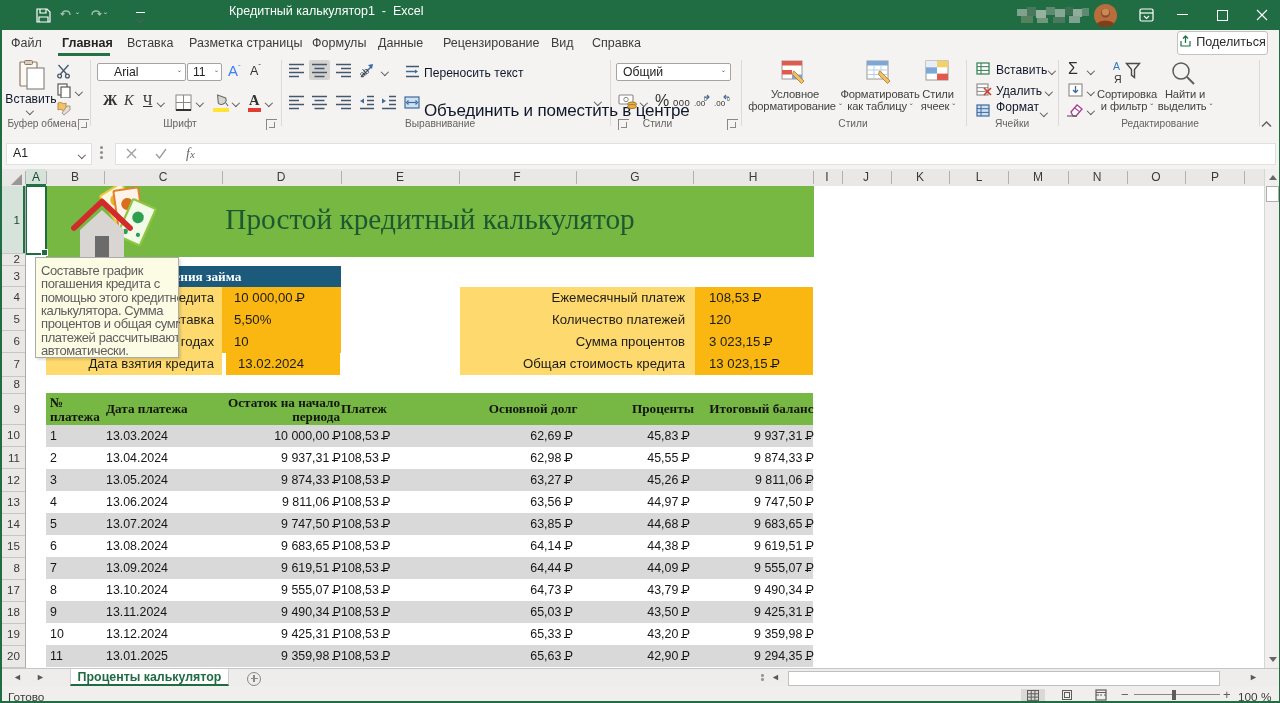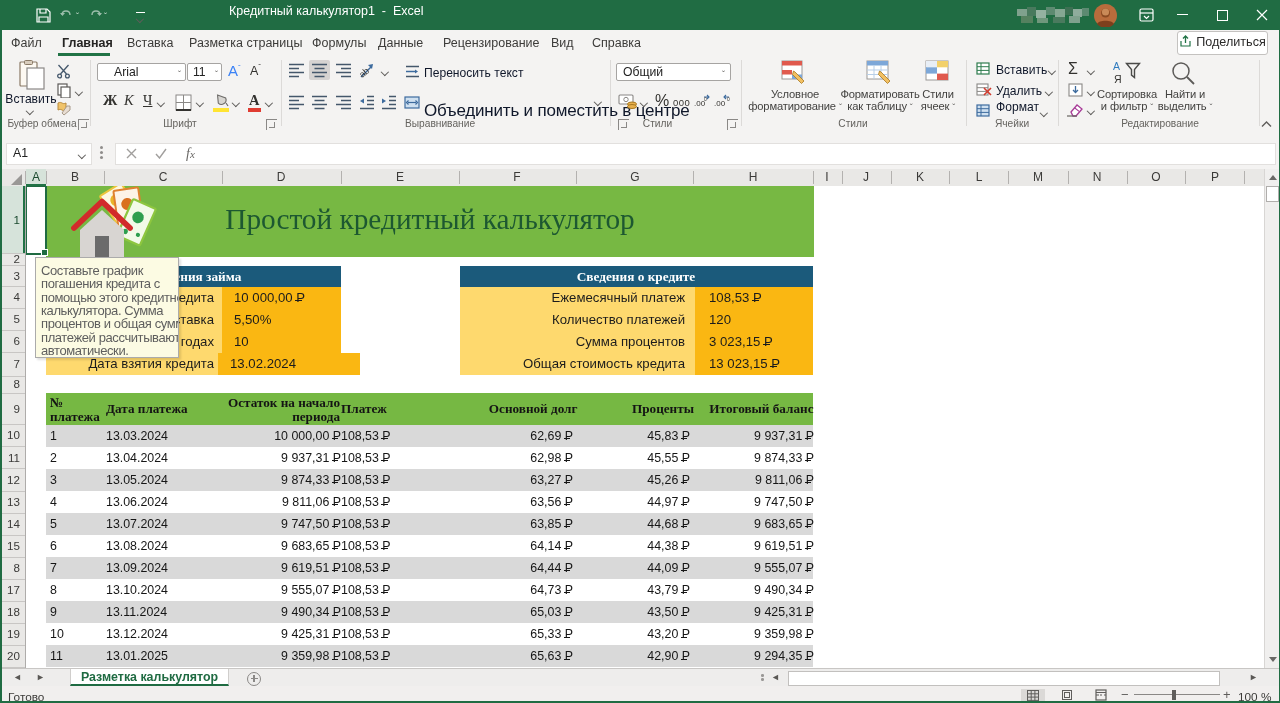--- a/index.html
+++ b/index.html
@@ -462,37 +462,36 @@
 <path d="M16 71 L16 44 L38 24 L60 44 L60 71 Z" fill="#d8d5d2"></path>
 <path d="M10 42 L38 15.5 L66 42" fill="none" stroke="#d22b2b" stroke-width="5.8" stroke-linecap="round" stroke-linejoin="round"></path>
 <rect x="31" y="50" width="14" height="21" fill="#6b6b6b"></rect>
 </svg>
 <div class="a bt">Простой кредитный калькулятор</div>
 </div>
 <div id="a1" class="a">
       <div class="a" style="right:-3px;bottom:-3px;width:5px;height:5px;background:#1f6b42;border:1px solid #fff"></div>
     </div>
 <div class="a bluehead" style="left:20px;width:294.5px">Сведения займа</div>
-<div class="a bluehead" style="left:433.5px;width:353px">Сведения о кредите</div>
 <div class="a" style="left:20px;top:100.5px;width:294.5px">
  <div class="a lrow" style="top:0">
         <span class="a olab" style="left:0;width:168px;height:22.2px;padding-right:8px;text-align:right">Сумма кредита</span>
         <span class="a oval" style="left:176px;width:118.5px;height:22.2px"><i style="font-style:normal;margin-left:12px">10 000,00&nbsp;<span class="r">Р</span></i></span>
       </div>
  <div class="a lrow" style="top:22.2px">
         <span class="a olab" style="left:0;width:168px;height:22.2px;padding-right:8px;text-align:right">Процентная ставка</span>
         <span class="a oval" style="left:176px;width:118.5px;height:22.2px"><i style="font-style:normal;margin-left:12px">5,50%</i></span>
       </div>
  <div class="a lrow" style="top:44.4px">
         <span class="a olab" style="left:0;width:168px;height:22.2px;padding-right:8px;text-align:right">Срок в годах</span>
         <span class="a oval" style="left:176px;width:118.5px;height:22.2px"><i style="font-style:normal;margin-left:12px">10</i></span>
       </div>
  <div class="a lrow" style="top:66.6px">
         <span class="a olab" style="left:0;width:168px;height:22.2px;padding-right:8px;text-align:right">Дата взятия кредита</span>
-        <span class="a oval" style="left:172px;width:142px;height:22.2px"><i style="font-style:normal;margin-left:12px">13.02.2024</i></span>
+        <span class="a oval" style="left:180px;width:114px;height:22.2px"><i style="font-style:normal;margin-left:12px">13.02.2024</i></span>
       </div>
 </div>
 <div class="a" style="left:433.5px;top:100.5px;width:353px">
  <div class="a lrow" style="top:0">
         <span class="a olab" style="left:0;width:225.5px;height:22.2px;padding-right:10px;text-align:right">Ежемесячный платеж</span>
         <span class="a oval" style="left:235.5px;width:117.5px;height:22.2px"><i style="font-style:normal;margin-left:14px">108,53&nbsp;<span class="r">Р</span></i></span>
       </div>
  <div class="a lrow" style="top:22.2px">
         <span class="a olab" style="left:0;width:225.5px;height:22.2px;padding-right:10px;text-align:right">Количество платежей</span>
         <span class="a oval" style="left:235.5px;width:117.5px;height:22.2px"><i style="font-style:normal;margin-left:14px">120</i></span>
@@ -621,21 +620,21 @@
 
 <div id="vscroll" class="a">
 <div class="a" style="left:3.5px;top:6px;width:0;height:0;border-left:4px solid transparent;border-right:4px solid transparent;border-bottom:5px solid #6a6866"></div>
 <div class="a" style="left:1px;top:17px;width:11px;height:14px;background:#fff;border:1px solid #b0aeac"></div>
 <div class="a" style="left:3.5px;top:488px;width:0;height:0;border-left:4px solid transparent;border-right:4px solid transparent;border-top:5px solid #6a6866"></div>
 </div>
 
 <div id="tabbar" class="a">
 <span class="a" style="left:13px;top:3px;font-size:9px;color:#5a5855">◄</span>
 <span class="a" style="left:36px;top:3px;font-size:9px;color:#5a5855">►</span>
-<div id="stab" class="a">Разметка калькулятор</div>
+<div id="stab" class="a">Проценты калькулятор</div>
 <div class="a" style="left:247px;top:2.5px;width:12px;height:12px;border:1px solid #8a8886;border-radius:50%"></div>
 <div class="a" style="left:250.5px;top:8.6px;width:7px;height:1.2px;background:#8a8886"></div>
 <div class="a" style="left:253.4px;top:5.7px;width:1.2px;height:7px;background:#8a8886"></div>
 <div class="a" style="left:761px;top:5px;width:2.5px;height:2.5px;background:#9a9896;box-shadow:0 4px 0 #9a9896;border-radius:50%"></div>
 <span class="a" style="left:771px;top:3px;font-size:9px;color:#5a5855">◄</span>
 <div class="a" style="left:788px;top:2px;width:430px;height:12.5px;background:#fff;border:1px solid #c2c0be"></div>
 <span class="a" style="left:1249px;top:3px;font-size:9px;color:#5a5855">►</span>
 </div>
 
 <div id="sbar" class="a">

